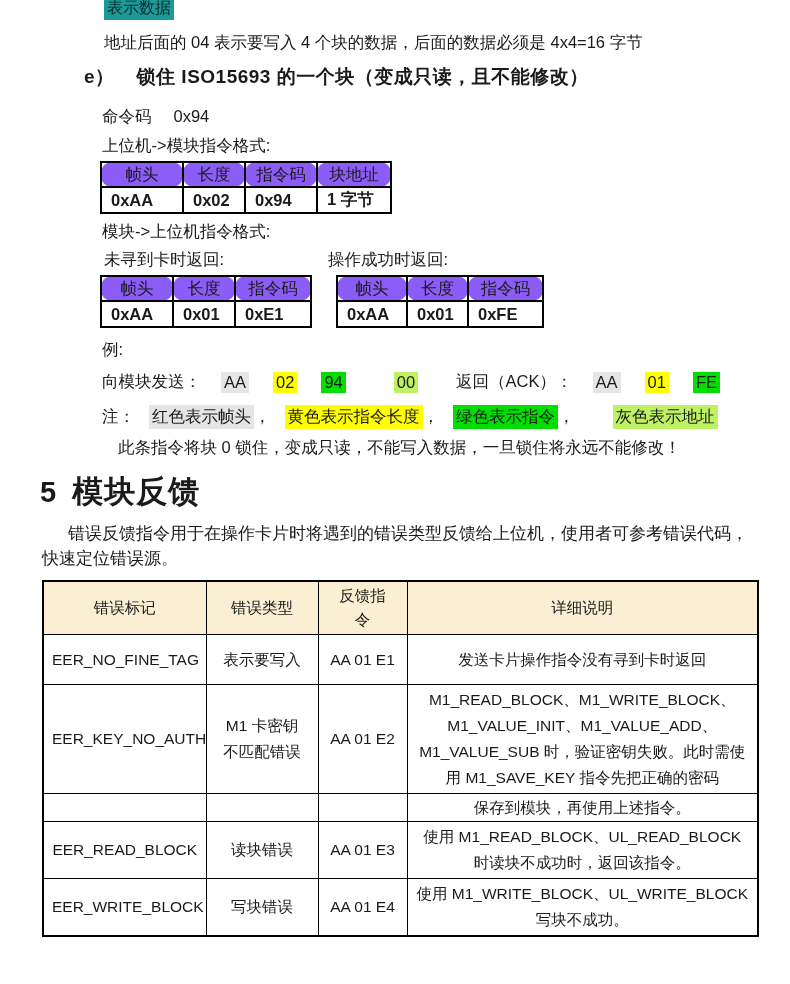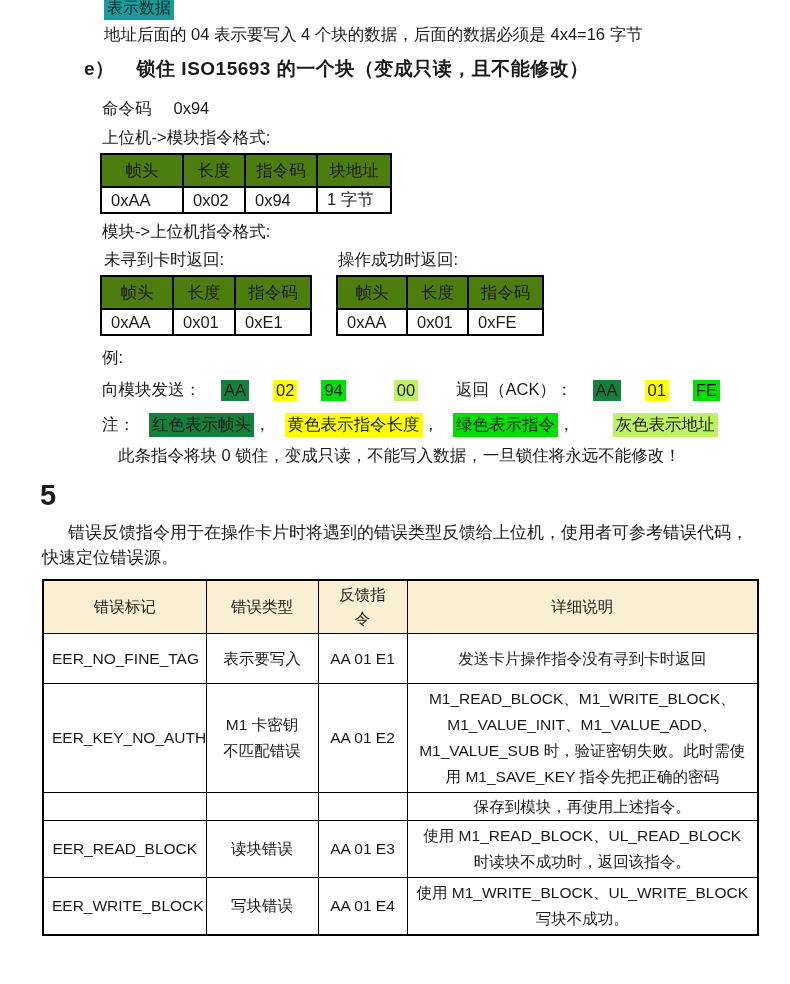--- a/index.html
+++ b/index.html
@@ -4,43 +4,43 @@
 <style>
   * { margin:0; padding:0; box-sizing:border-box; }
   html,body { background:#ffffff; }
   body {
     width:790px; height:984px; overflow:hidden; position:relative;
     font-family:"Liberation Sans","DejaVu Sans",sans-serif;
     color:#1a1a1a;
   }
   .chip-row { margin:-2px 0 0 104px; }
   .chip-data { display:inline-block; background:#1E9999; color:#072a2a; font-size:16px; padding:0 3px 1px 3px; }
-  .intro { margin:4px 0 0 104px; font-size:16.5px; }
+  .intro { margin:12px 0 0 104px; font-size:16.5px; }
   .heading-e { margin:10px 0 0 84px; font-size:19px; font-weight:bold; letter-spacing:0.5px; }
   .heading-e .e-label { margin-right:22px; }
   .cmd-code { margin:16px 0 0 102px; font-size:16.5px; }
   .cmd-code .code-val { margin-left:22px; }
   .fmt-label { margin:7px 0 0 102px; font-size:16.5px; }
 
   table.small-table { border-collapse:collapse; table-layout:fixed; font-size:16.5px; }
   table.small-table td { border:2px solid #000; height:26px; overflow:hidden; white-space:nowrap; }
-  table.small-table .hdr td { background:#4d7c0f; text-align:center; height:33px; }
-  table.small-table .dat td { text-align:left; padding-left:9px; }
+  table.small-table .hdr td { background:#8b5cf6; text-align:center; height:25px;border-radius:11px; }
+  table.small-table .dat td { text-align:left; padding-left:9px;font-weight:bold; }
   .cmd-table { margin:4px 0 0 100px; width:290px; }
   .captions { position:relative; height:24px; margin-top:6px; font-size:16.5px; }
   .captions .cap-left { position:absolute; left:104px; top:0; }
-  .captions .cap-right { position:absolute; left:338px; top:0; }
+  .captions .cap-right { position:absolute; left:328px; top:0; }
   .resp-tables { display:flex; margin-top:2px; }
   .resp-tables .t-left { margin-left:100px; width:210px; }
   .resp-tables .t-right { margin-left:24px; width:206px; }
 
   .example-label { margin:11px 0 0 102px; font-size:16.5px; }
   .send-line { margin:8px 0 0 102px; font-size:16.5px; height:26px; display:flex; align-items:center;gap:20px; }
   .byte { display:inline-block; padding:1px 3px; margin-right:4px; }
-  .bg-red { background:#15803d; }
+  .bg-red { background:#e5e5e5; }
   .bg-yellow { background:#FFFF00; }
   .bg-green { background:#00DF00; }
   .bg-gray { background:#bef264;margin-left:24px; }
   .ack-label { margin-left:14px; }
   .note-line { margin:8px 0 0 102px; font-size:16.5px; height:27px; display:flex; align-items:center; }
   .note-label { margin-right:14px; }
   .seg { display:inline-block; padding:1px 3px; }
   .sep { display:inline-block; margin-right:14px; }
   .tail-line { margin:7px 0 0 118px; font-size:16.5px; }
 
@@ -173,20 +173,21 @@
   <span class="sep">，</span>
   <span class="seg bg-green">绿色表示指令</span>
   <span class="sep">，</span>
   <span class="seg bg-gray">灰色表示地址</span>
 </div>
 
 <div class="tail-line">此条指令将块 0 锁住，变成只读，不能写入数据，一旦锁住将永远不能修改！</div>
 
 <div class="sec5">
   <span class="num">5</span>
+  <span class="ttl">模块反馈</span>
 </div>
 
 <p class="sec5-para">错误反馈指令用于在操作卡片时将遇到的错误类型反馈给上位机，使用者可参考错误代码，快速定位错误源。</p>
 
 <table class="err-table">
   <colgroup>
       <col style="width:163px">
       <col style="width:112px">
       <col style="width:89px">
       <col style="width:351px">

